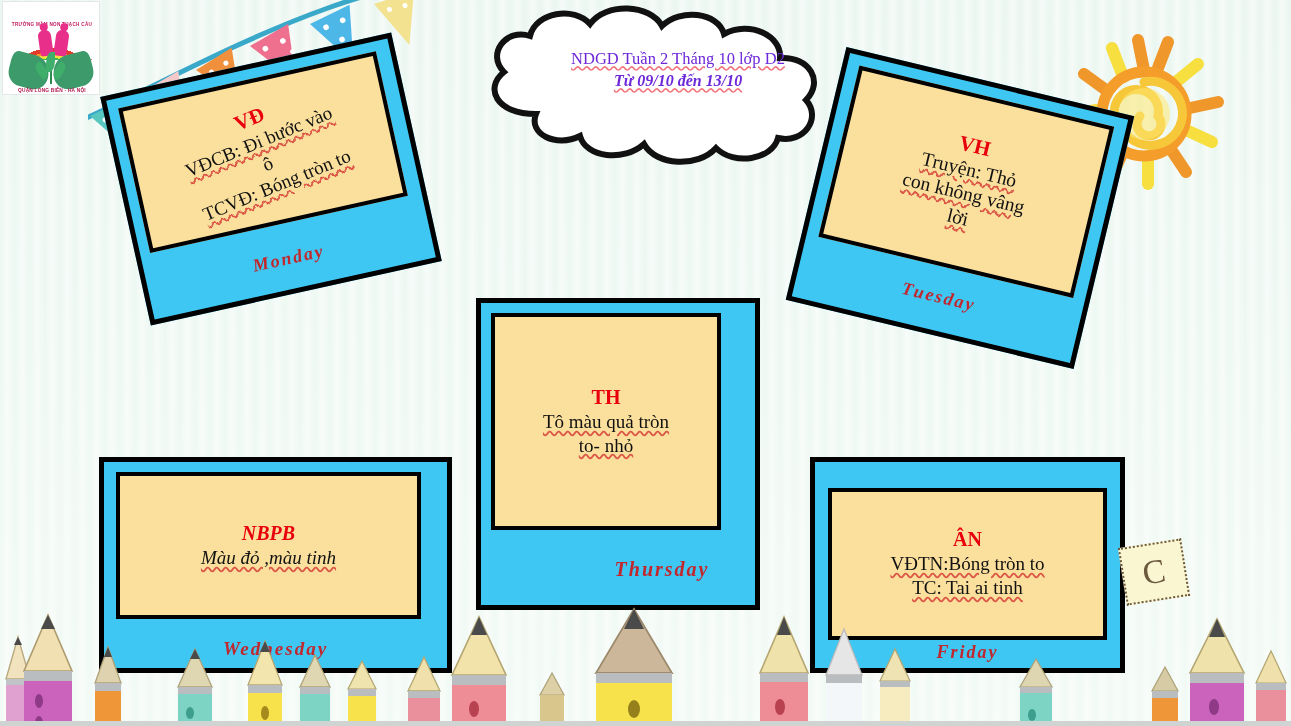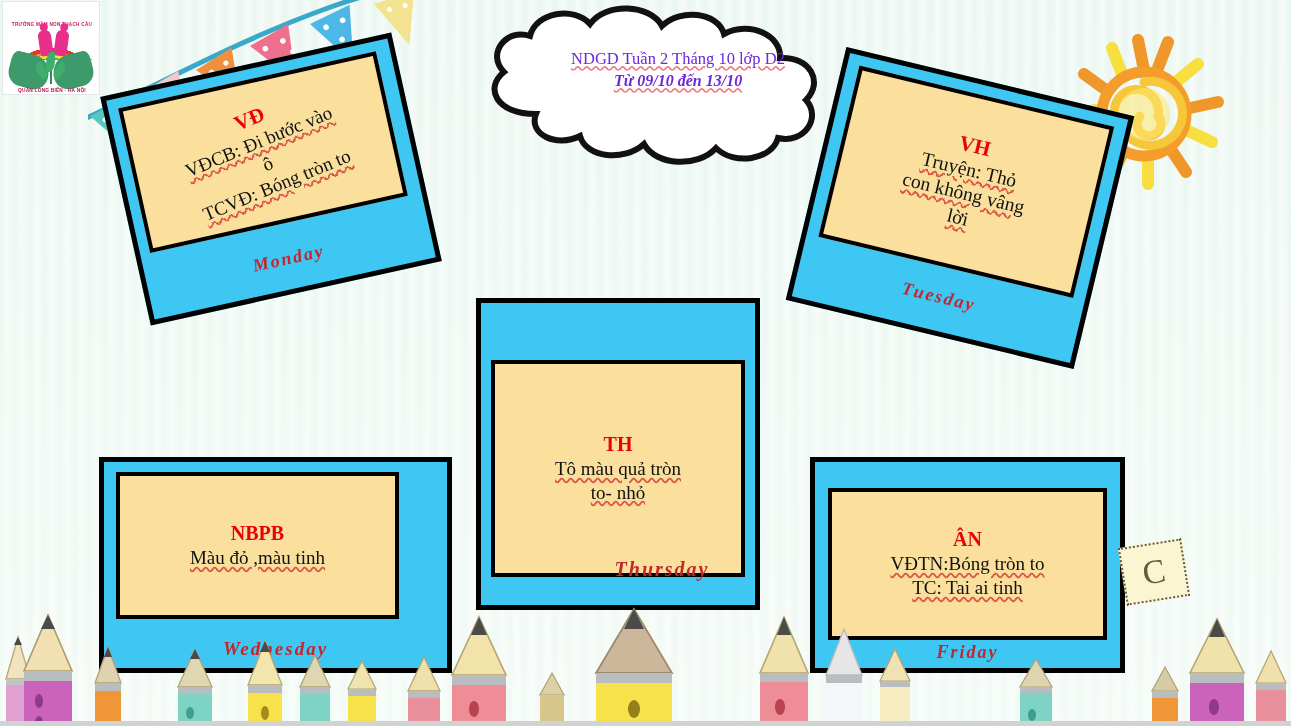--- a/index.html
+++ b/index.html
@@ -190,28 +190,28 @@
   }
   #card-tuesday .card-inner { left:12px; top:10px; width:262px; height:176px; }
   #card-tuesday .subject { font-size:21px; }
   #card-tuesday .detail  { font-size:19.5px; }
   #card-tuesday .daylabel { left:0; width:286px; text-align:center; top:206px; font-size:18px; }
 
   
   #card-wednesday {
     left:99px; top:457px; width:353px; height:216px;
   }
-  #card-wednesday .card-inner { left:12px; top:10px; width:283px; height:147px; }
+  #card-wednesday .card-inner { left:12px; top:10px; width:305px; height:147px;font-style:italic; }
   #card-wednesday .daylabel { left:0; width:343px; text-align:center; top:176px; font-size:19px; }
 
   
   #card-thursday {
     left:476px; top:298px; width:284px; height:312px;
   }
-  #card-thursday .card-inner { left:10px; top:10px; width:254px; height:217px;margin-top:47px; }
+  #card-thursday .card-inner { left:10px; top:10px; width:230px; height:217px; }
   #card-thursday .daylabel { left:0; width:274px; text-align:center; top:255px; font-size:20px;margin-left:44px; }
 
   
   #card-friday {
     left:810px; top:457px; width:315px; height:216px;
   }
   #card-friday .card-inner { left:13px; top:10px; width:279px; height:152px;margin-top:16px; }
   #card-friday .daylabel { left:0; width:305px; text-align:center; top:180px; font-size:18px; }
   #card-monday .card-body { transform:rotate(-10deg); }
 </style>

